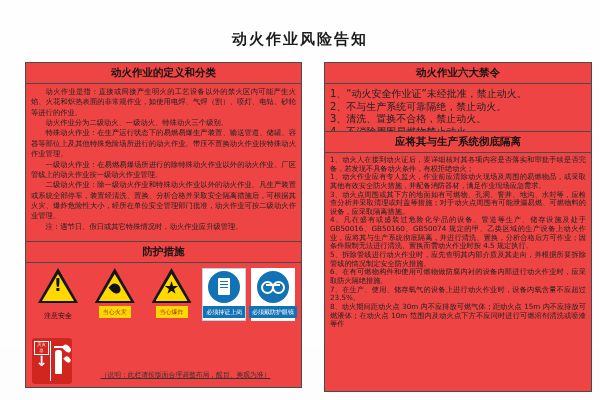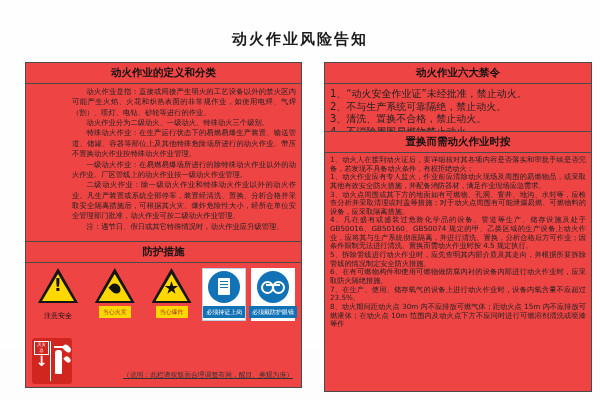--- a/index.html
+++ b/index.html
@@ -14,21 +14,21 @@
          display:flex; flex-direction:column; }
   .tbl.left  { left:25px;  width:277px; height:326px; }
   .tbl.right { left:324px; width:268px; height:330px; }
 
   .th { text-align:center; font-weight:bold; font-size:10.5px; padding:3px 2px;
         border-bottom:1px solid #4a4a4a; color:#111; }
   .th.mid { border-top:1px solid #4a4a4a; }
 
   .cellbody { padding:3px 5px; font-size:7.3px; line-height:1.42; text-align:justify; color:#222; }
   .defs { height:157px; overflow:hidden; }
-  .defs p { text-indent:2em;margin-left:41px; }
+  .defs p { text-indent:2em; }
   .bans { height:47px; overflow:hidden; line-height:1.12; font-size:10px; padding-top:4px; }
   .bans p { margin-bottom:1.5px; }
   .reqs { flex:1; overflow:hidden; line-height:1.2; font-size:7.2px; }
 
   
   .signs-cell { flex:1; padding:5px 6px 3px 6px; display:flex; flex-direction:column; overflow:hidden; }
   .signs-row { display:flex; justify-content:space-between; align-items:flex-start; }
   .sign { display:flex; flex-direction:column; align-items:center; width:52px; }
 
   .tri { position:relative; width:40px; height:35px; }
@@ -71,21 +71,21 @@
                border:0.5px solid #fff; text-align:center; line-height:1.3; }
   .fire-arrow { position:absolute; left:2px; top:16px; width:15px; text-align:center; color:#fff;
                 font-size:14px; font-weight:bold; line-height:1; }
   .ext-body { position:absolute; left:23px; top:12px; width:7px; height:24px; background:#fff;
               border-radius:3px 3px 1px 1px; }
   .ext-handle { position:absolute; left:22px; top:8px; width:9px; height:2px; background:#fff; }
   .ext-flame1 { position:absolute; left:32px; top:6px; width:6px; height:9px; background:#fff;
                 border-radius:0 50% 50% 50%; transform:rotate(-45deg); }
   .ext-flame2 { position:absolute; left:33px; top:18px; width:5px; height:7px; background:#fff;
                 border-radius:0 50% 50% 50%; transform:rotate(-45deg); }
-  .note { flex:1; text-align:right; font-size:6.8px; color:#333; text-decoration:underline;
+  .note { flex:1; text-align:center; font-size:6.8px; color:#333; text-decoration:underline;
           padding:0 2px 4px 6px; }
 </style>
 </head>
 <body>
 
 <div class="page">
 
   <div class="title">动火作业风险告知</div>
 
   <div class="tbl left">
@@ -165,21 +165,21 @@
     <div class="th">动火作业六大禁令</div>
     <div class="cellbody bans">
       <p>1、“动火安全作业证”未经批准，禁止动火。</p>
       <p>2、不与生产系统可靠隔绝，禁止动火。</p>
       <p>3、清洗、置换不合格，禁止动火。</p>
       <p>4、不消除周围易燃物禁止动火。</p>
       <p>5、不按时做动火分析，禁止动火。</p>
 
     </div>
 
-    <div class="th mid">置换而需动火作业时按</div>
+    <div class="th mid">应将其与生产系统彻底隔离</div>
     <div class="cellbody reqs">
       <p>1、动火人在接到动火证后，要详细核对其各项内容是否落实和审批手续是否完备，若发现不具备动火条件，有权拒绝动火；</p>
       <p>1、动火作业应有专人监火，作业前应清除动火现场及周围的易燃物品，或采取其他有效安全防火措施，并配备消防器材，满足作业现场应急需求。</p>
       <p>3、动火点周围或其下方的地面如有可燃物、孔洞、窨井、地沟、水封等，应检查分析并采取清理或封盖等措施；对于动火点周围有可能泄漏易燃、可燃物料的设备，应采取隔离措施。</p>
       <p>4、凡在盛有或盛装过危险化学品的设备、管道等生产、储存设施及处于GB50016、GB50160、GB50074 规定的甲、乙类区域的生产设备上动火作业，应将其与生产系统彻底隔离，并进行清洗、置换，分析合格后方可作业；因条件限制无法进行清洗、置换而需动火作业时按 4.5 规定执行。</p>
       <p>5、拆除管线进行动火作业时，应先查明其内部介质及其走向，并根据所要拆除管线的情况制定安全防火措施。</p>
       <p>6、在有可燃物构件和使用可燃物做防腐内衬的设备内部进行动火作业时，应采取防火隔绝措施。</p>
       <p>7、在生产、使用、储存氧气的设备上进行动火作业时，设备内氧含量不应超过 23.5%。</p>
       <p>8、动火期间距动火点 30m 内不应排放可燃气体；距动火点 15m 内不应排放可燃液体；在动火点 10m 范围内及动火点下方不应同时进行可燃溶剂清洗或喷漆等作</p>
     </div>

